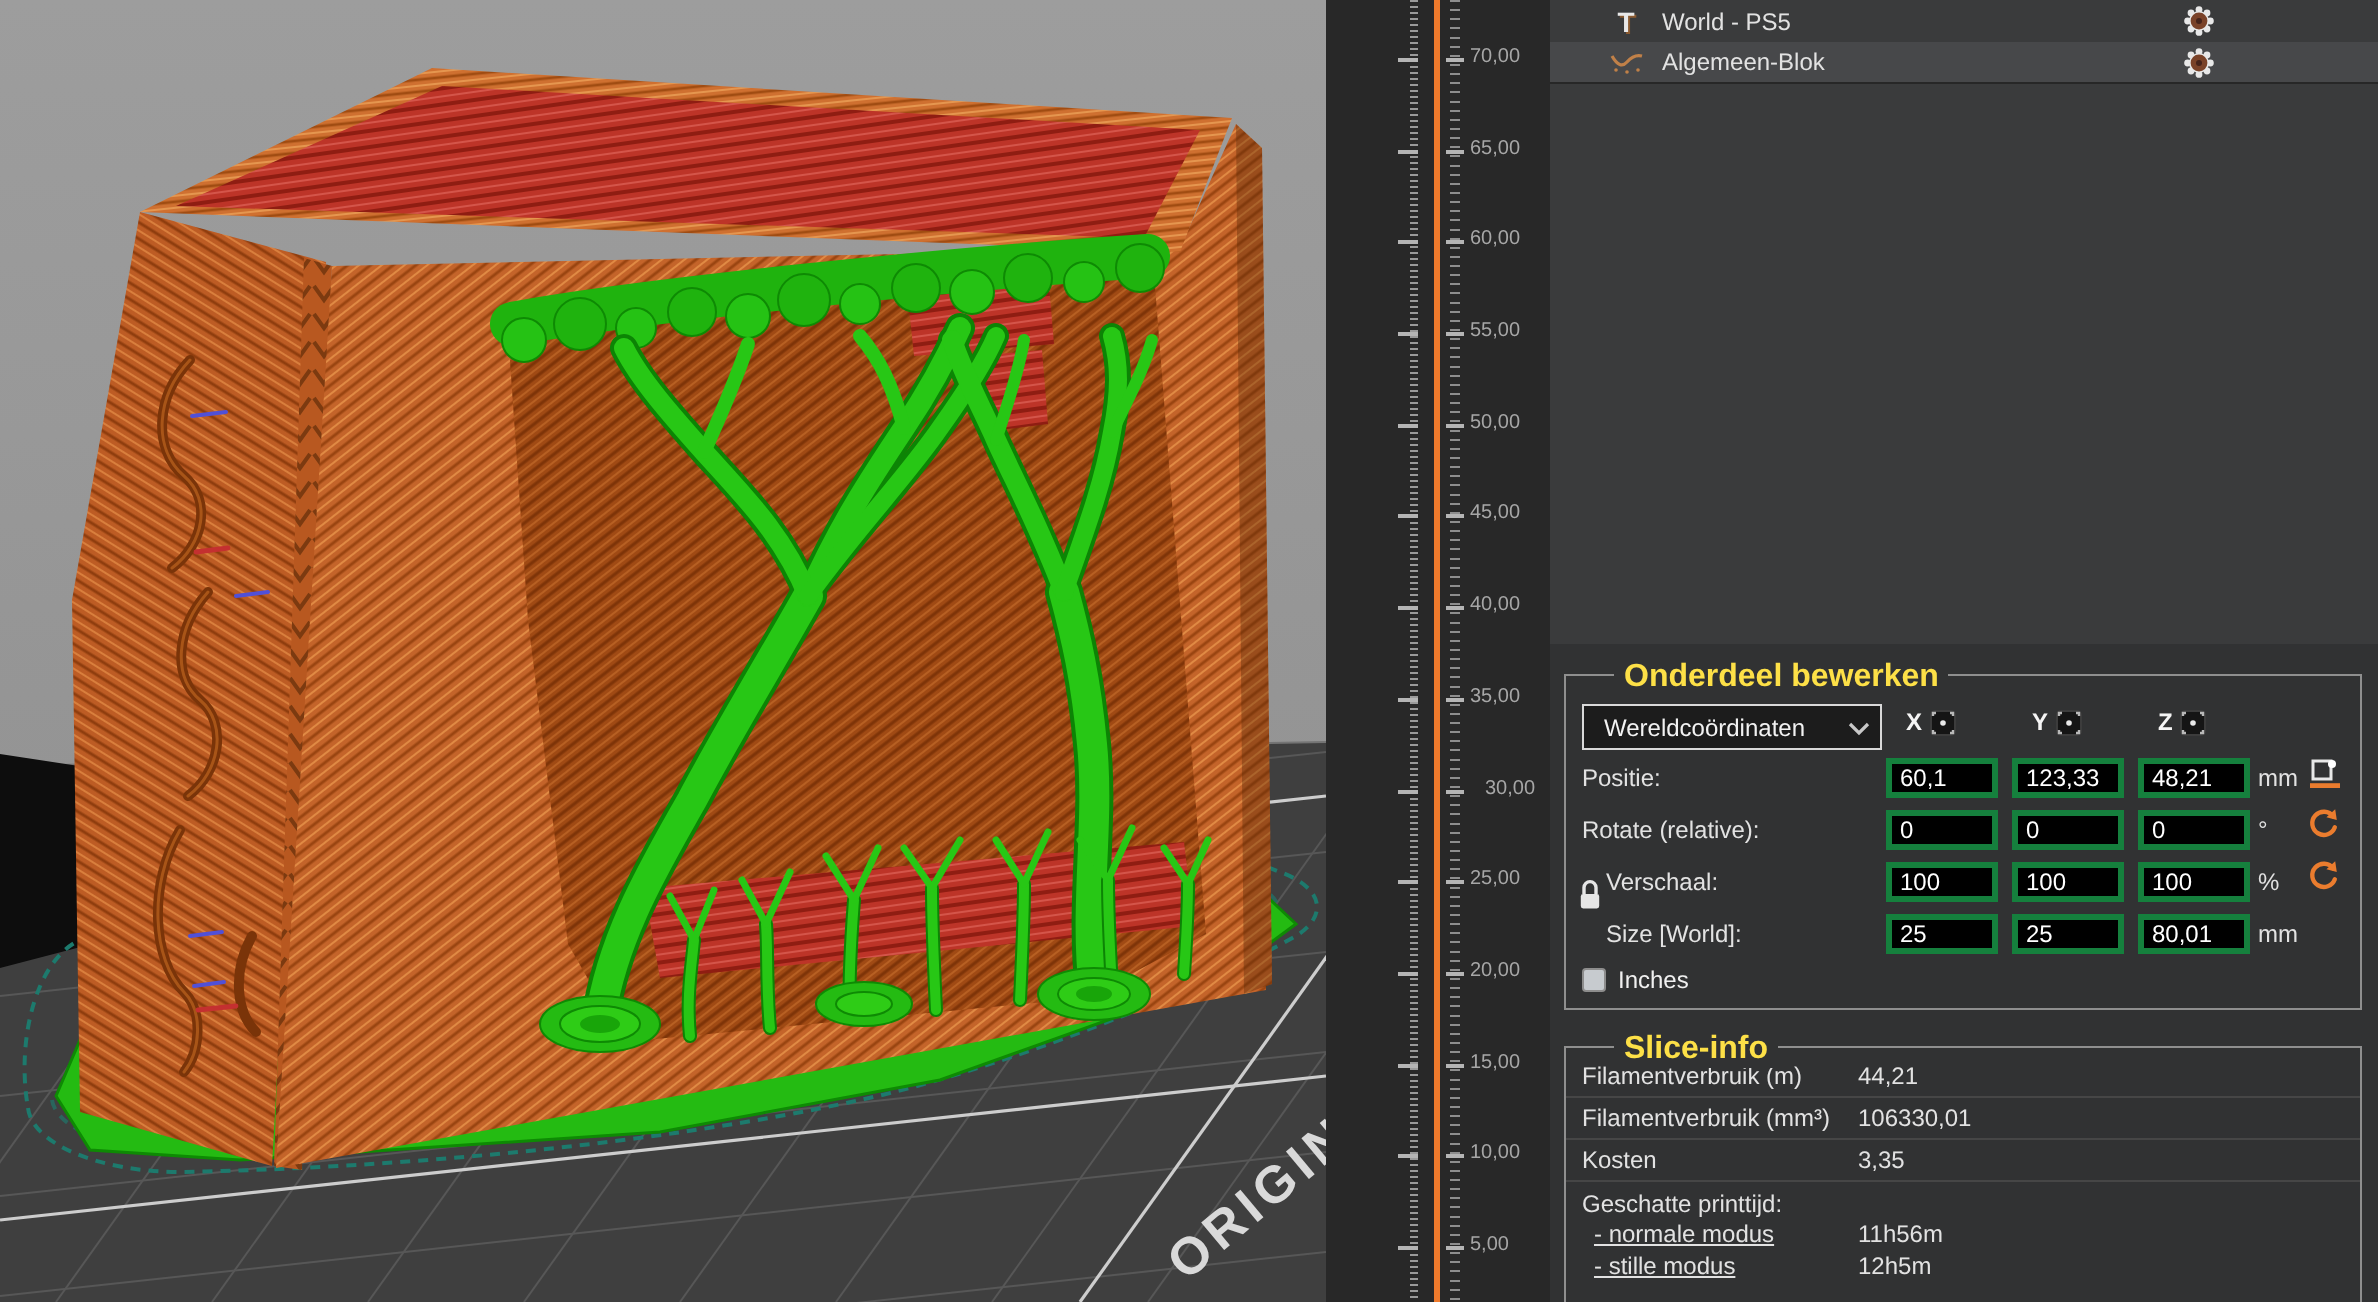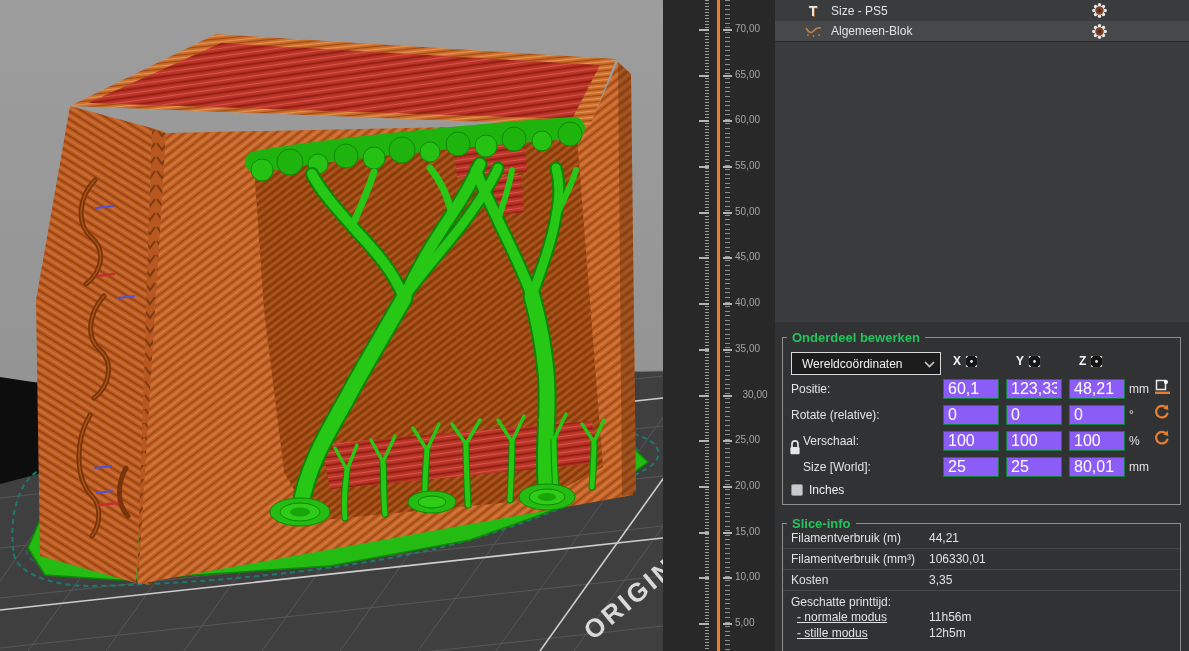--- a/index.html
+++ b/index.html
@@ -25,29 +25,29 @@
   #panel { position:absolute; left:775px; top:0; width:414px; height:651px; background:#313233; }
   #object-list { position:absolute; left:0; top:0; width:414px; height:322px; background:#3a3b3c; }
   .obj-row { position:relative; display:flex; align-items:center; height:21px; padding-left:28px;
     color:#e2e2e2; font-size:12px; cursor:default; }
   .obj-row.selected { background:#47484a; border-bottom:1px solid #272727; }
   .obj-icon { width:20px; display:inline-flex; justify-content:center; margin-right:8px; }
   .t-glyph { font-weight:bold; font-size:14px; color:#e8e8e8; text-shadow:1px 1px 0 #8a5a30; line-height:14px; }
   .gear-btn { position:absolute; right:82px; top:3px; width:15px; height:15px; cursor:pointer; }
 
   .groupbox { position:absolute; left:7px; width:399px; border:1px solid #8f8f8f; background:transparent; }
-  .gb-legend { position:absolute; top:-8px; left:4px; padding:0 5px; background:#313233;
-    font-size:13px; font-weight:bold; color:#22c55e; }
+  .gb-legend { position:absolute; top:-8px; left:24px; padding:0 5px; background:#313233;
+    font-size:16px; font-weight:bold; color:#fde047; }
 
   #edit-box { top:337px; height:168px; }
   #slice-box { top:523px; height:135px; border-bottom:none; }
 
   .lbl { position:absolute; font-size:12px; color:#e2e2e2; white-space:nowrap; }
-  .axis-field { position:absolute; width:56px; height:20px; background:#8b5cf6; border:1px solid #15803d;
-    color:#fff; font-size:16px; font-family:"Liberation Sans",sans-serif; padding:0 4px; }
+  .axis-field { position:absolute; width:56px; height:20px; background:#000000; border:3px solid #15803d;
+    color:#fff; font-size:12px; font-family:"Liberation Sans",sans-serif; padding:0 4px; }
   .axis-head { position:absolute; top:16px; display:inline-flex; align-items:center; gap:4px;
     font-size:12px; font-weight:bold; color:#f5f5f5; }
   .unit { position:absolute; left:346px; font-size:12px; color:#e2e2e2; }
   .act { position:absolute; left:371px; width:20px; height:18px; cursor:pointer; }
 
   #coord-select { position:absolute; left:8px; top:14px; width:150px; height:23px; background:#1c1c1c;
     border:1px solid #d9d9d9; color:#f2f2f2; font-size:12px; display:flex; align-items:center;
     padding-left:10px; cursor:pointer; }
   #coord-select .chev { margin-left:auto; margin-right:5px; }
 
@@ -328,21 +328,21 @@
       </div>
   </div>
 
   <div id="panel">
 
     <div id="object-list">
       <div class="obj-row">
         <span class="obj-icon">
             <span class="t-glyph">T</span>
           </span>
-        <span>Size - PS5</span>
+        <span>World - PS5</span>
         <span class="gear-btn">
           <svg width="15" height="15" viewBox="0 0 15 15">
             <g fill="#e8e8e8">
               <circle cx="7.5" cy="1.8" r="1.7"></circle>
                 <circle cx="7.5" cy="13.2" r="1.7"></circle>
               <circle cx="1.8" cy="7.5" r="1.7"></circle>
                 <circle cx="13.2" cy="7.5" r="1.7"></circle>
               <circle cx="3.5" cy="3.5" r="1.7"></circle>
                 <circle cx="11.5" cy="3.5" r="1.7"></circle>
               <circle cx="3.5" cy="11.5" r="1.7"></circle>

